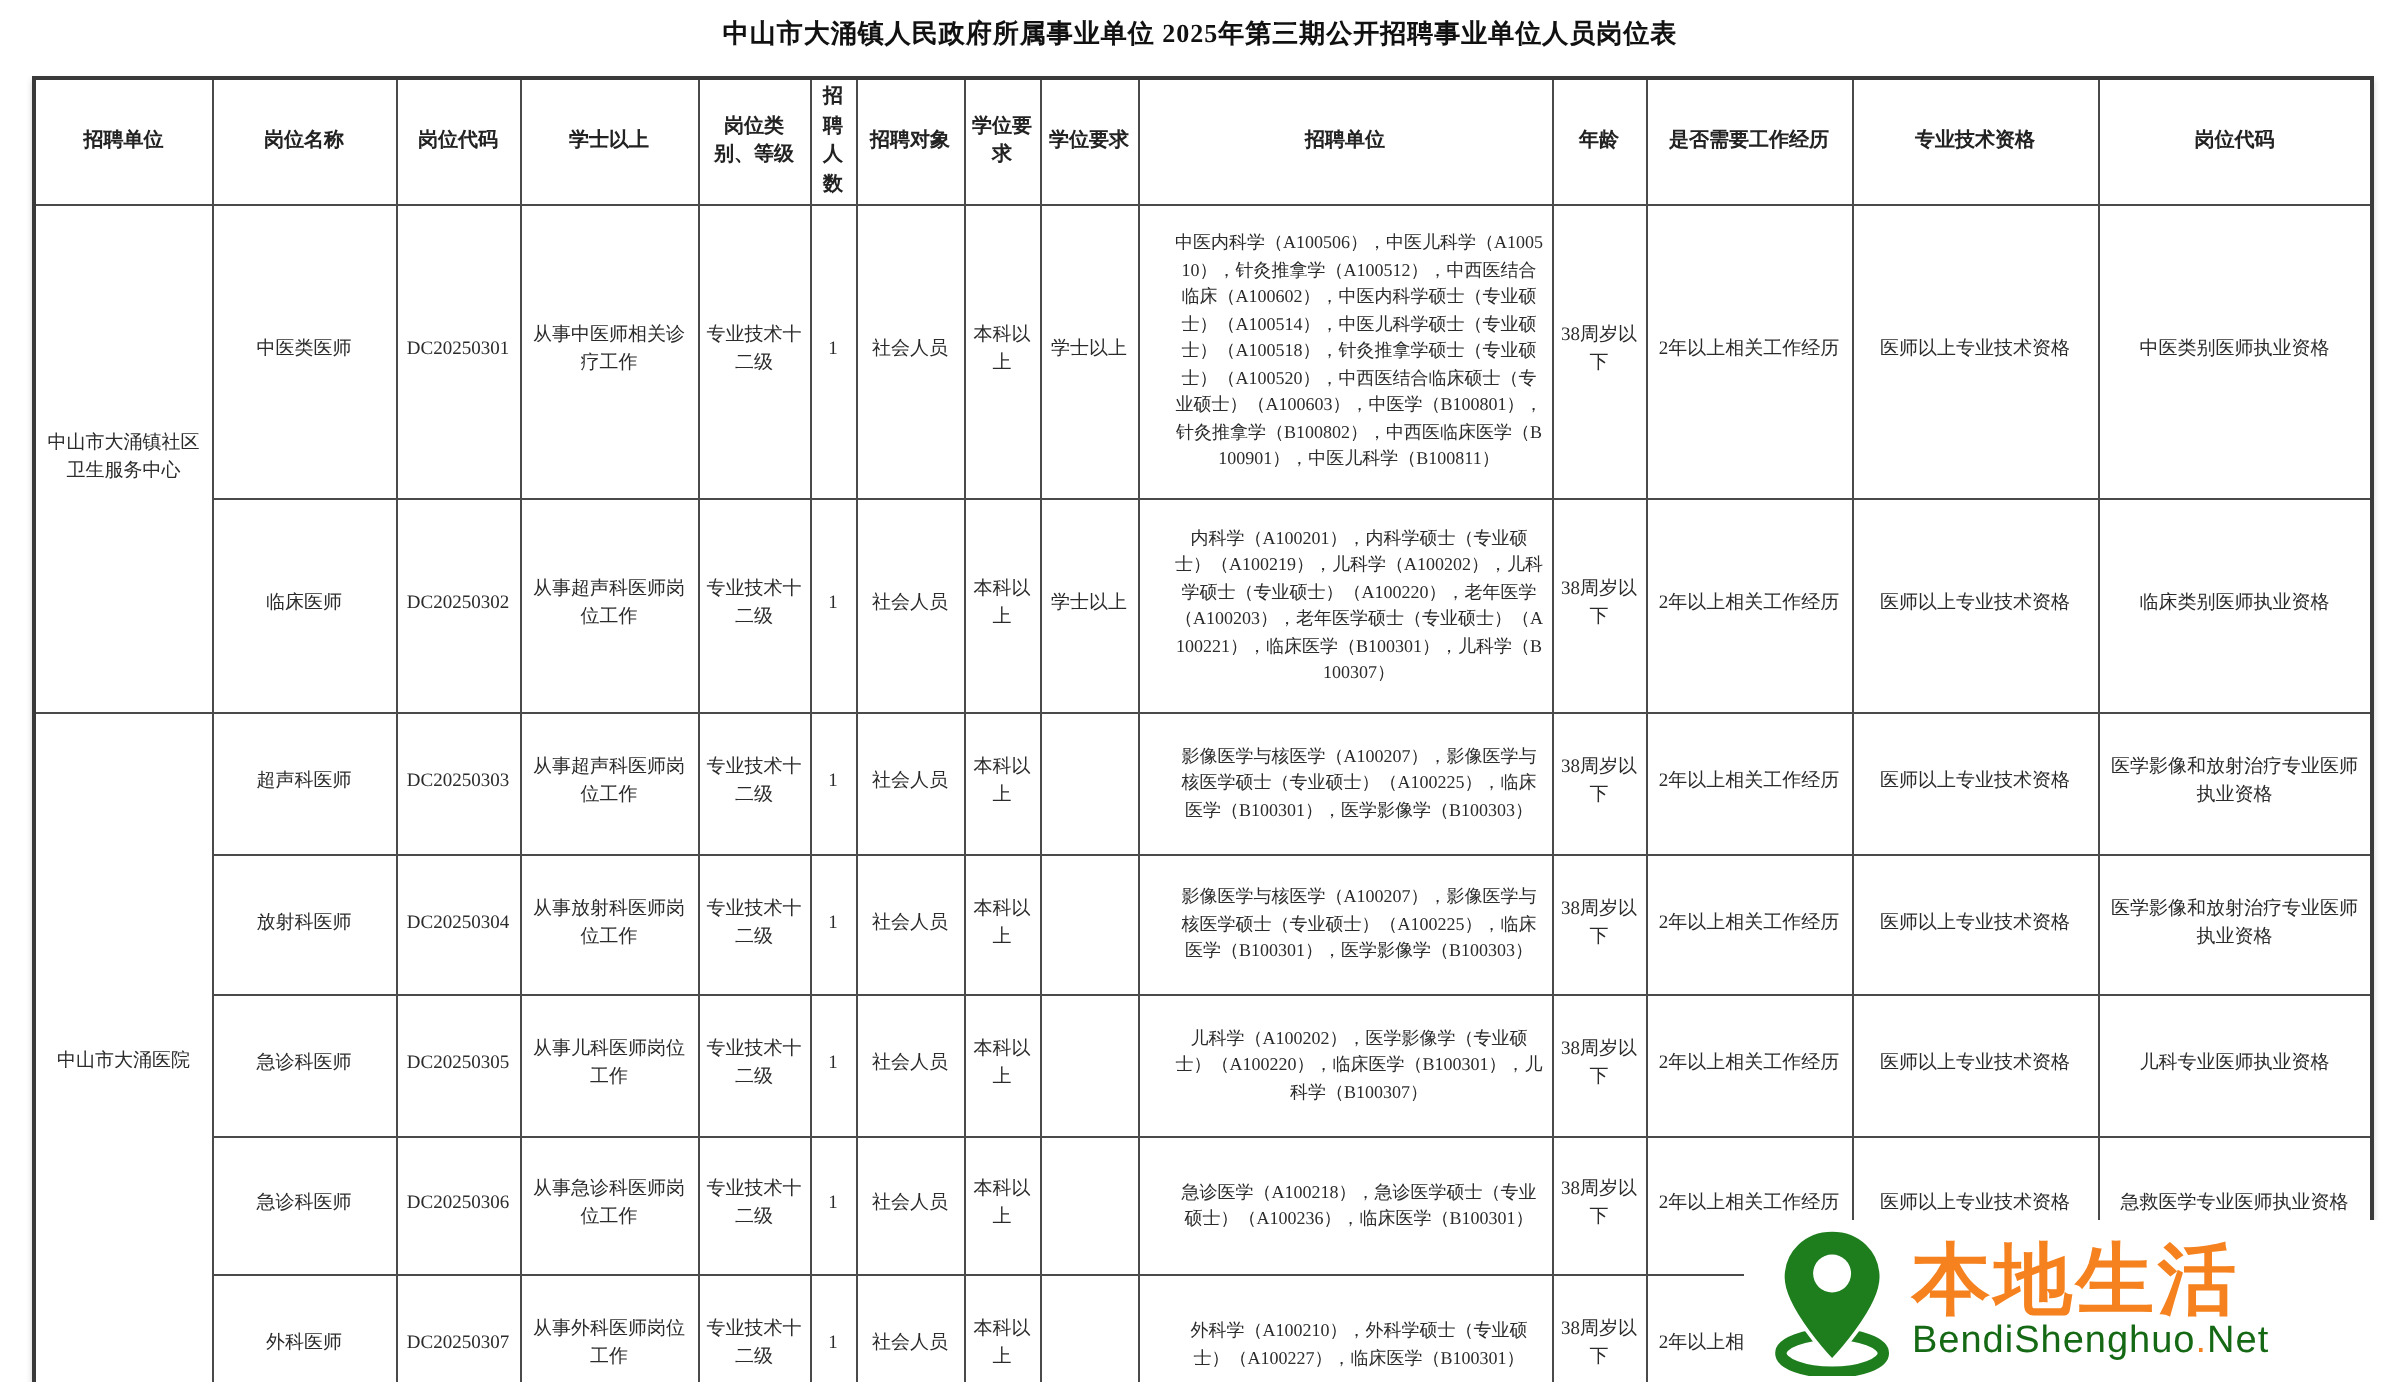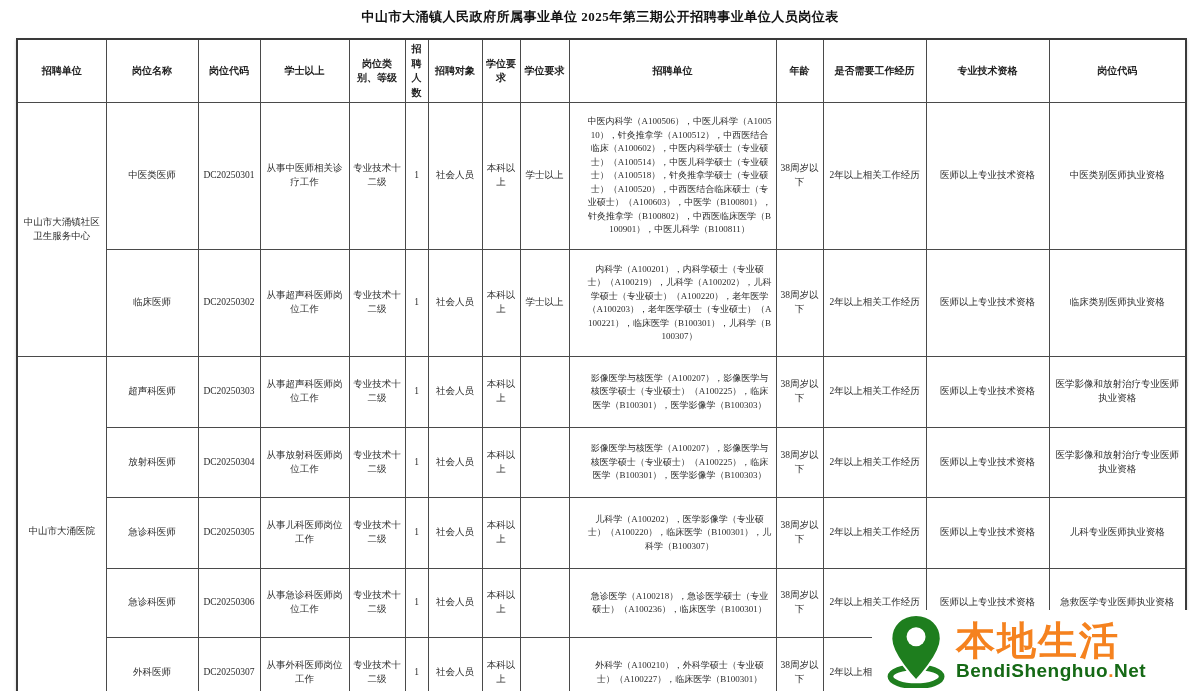--- a/index.html
+++ b/index.html
@@ -71,21 +71,21 @@
   .wm-cn {
     font-family: "Liberation Sans", "DejaVu Sans", sans-serif;
     font-weight: bold;
     font-size: 39px;
     line-height: 1.0;
     letter-spacing: 2px;
     white-space: nowrap;
   }
   .wm-en {
     font-family: "Liberation Sans", "DejaVu Sans", sans-serif;
-    font-weight: bold;
+    font-weight: normal;
     font-size: 19px;
     line-height: 1.0;
     margin-top: 1px;
     letter-spacing: 0.5px;
     white-space: nowrap;
   }
 </style>
 </head>
 <body>
 

